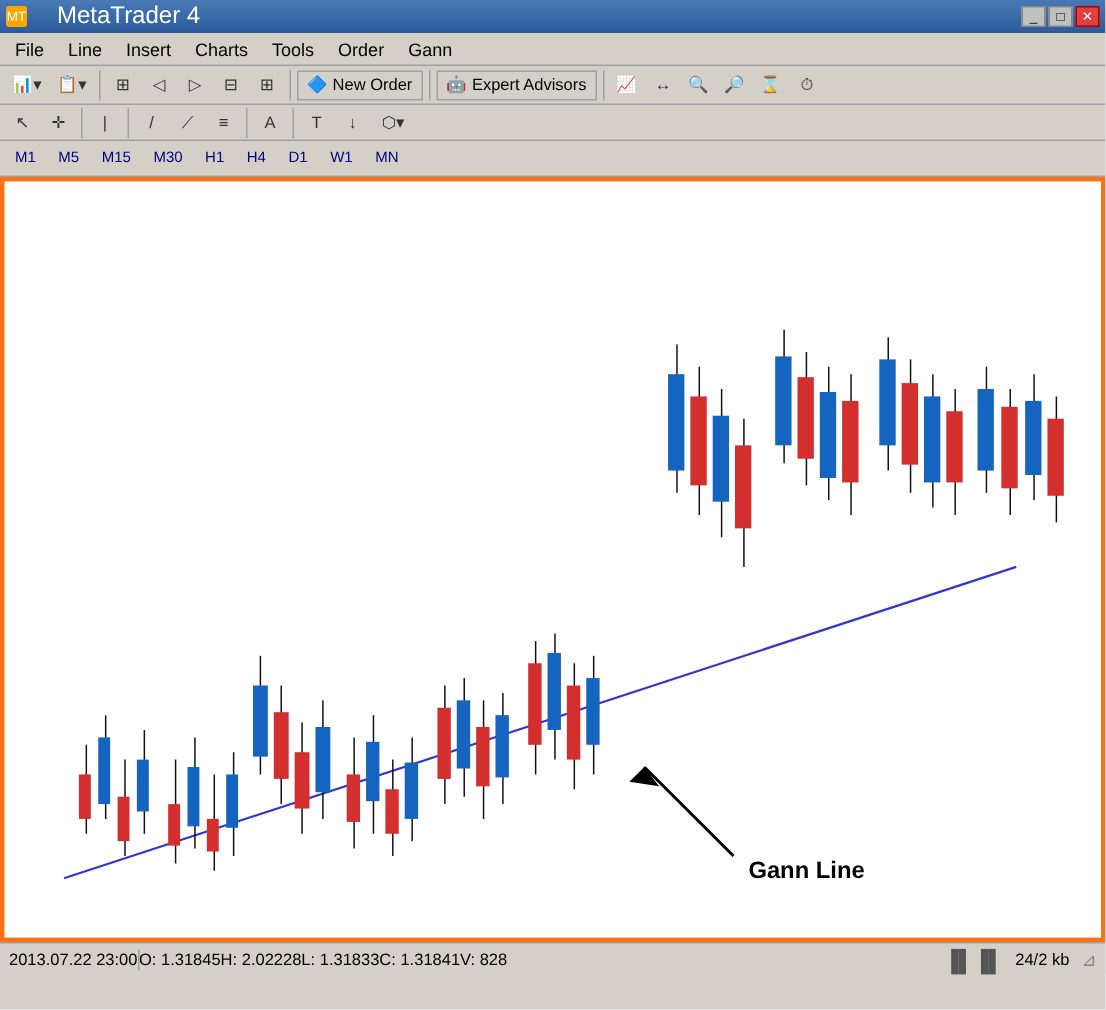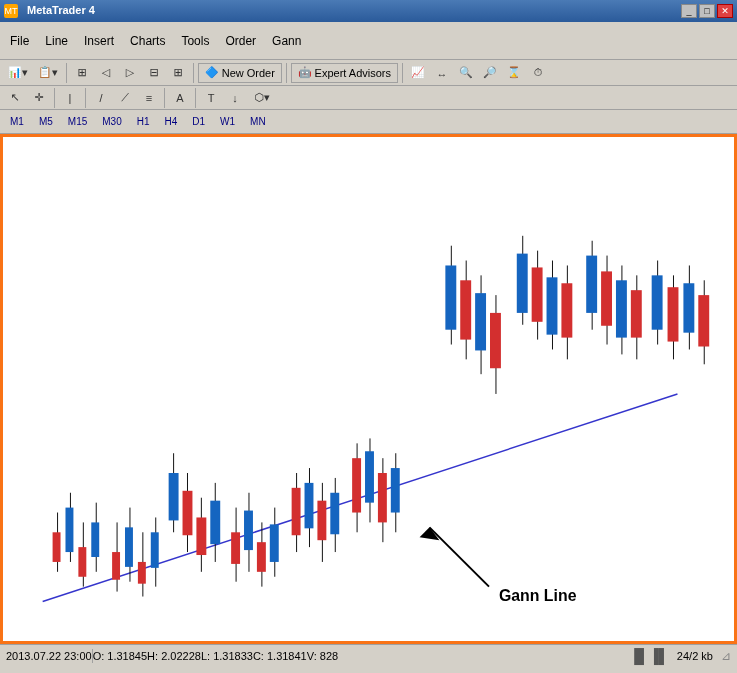--- a/index.html
+++ b/index.html
@@ -8,34 +8,34 @@
     
     .title-bar {
       background: linear-gradient(to bottom, #4a7ab5, #2a5a9a);
       height: 22px;
       display: flex;
       align-items: center;
       justify-content: space-between;
       padding: 0 4px;
       color: white;
     }
-    .title-bar-left { display: flex; gap: 9px; }
+    .title-bar-left { display: flex; align-items: center; gap: 20px; }
     .title-bar-icon { width: 14px; height: 14px; background: #ffa500; border-radius: 2px; font-size: 9px; display: flex; align-items: center; justify-content: center; }
-    .title-bar-text { font-size: 11px; font-weight: bold; }
+    .title-bar-text { font-size: 16px; font-weight: normal; }
     .title-bar-buttons { display: flex; gap: 2px; }
     .tb-btn {
       width: 16px; height: 14px; background: #c0c0c0; border: 1px solid #888; font-size: 9px;
       display: flex; align-items: center; justify-content: center; cursor: pointer; color: #000;
     }
     .tb-btn.close { background: #e04040; color: white; border-color: #a00; }
 
     
     .menu-bar {
       background: #d4d0c8;
-      height: 38px;
+      height: 22px;
       display: flex;
       align-items: center;
       padding: 0 2px;
       border-bottom: 1px solid #a0a0a0;
     }
     .menu-item {
       padding: 2px 8px;
       font-size: 12px;
       cursor: pointer;
       color: #000;

